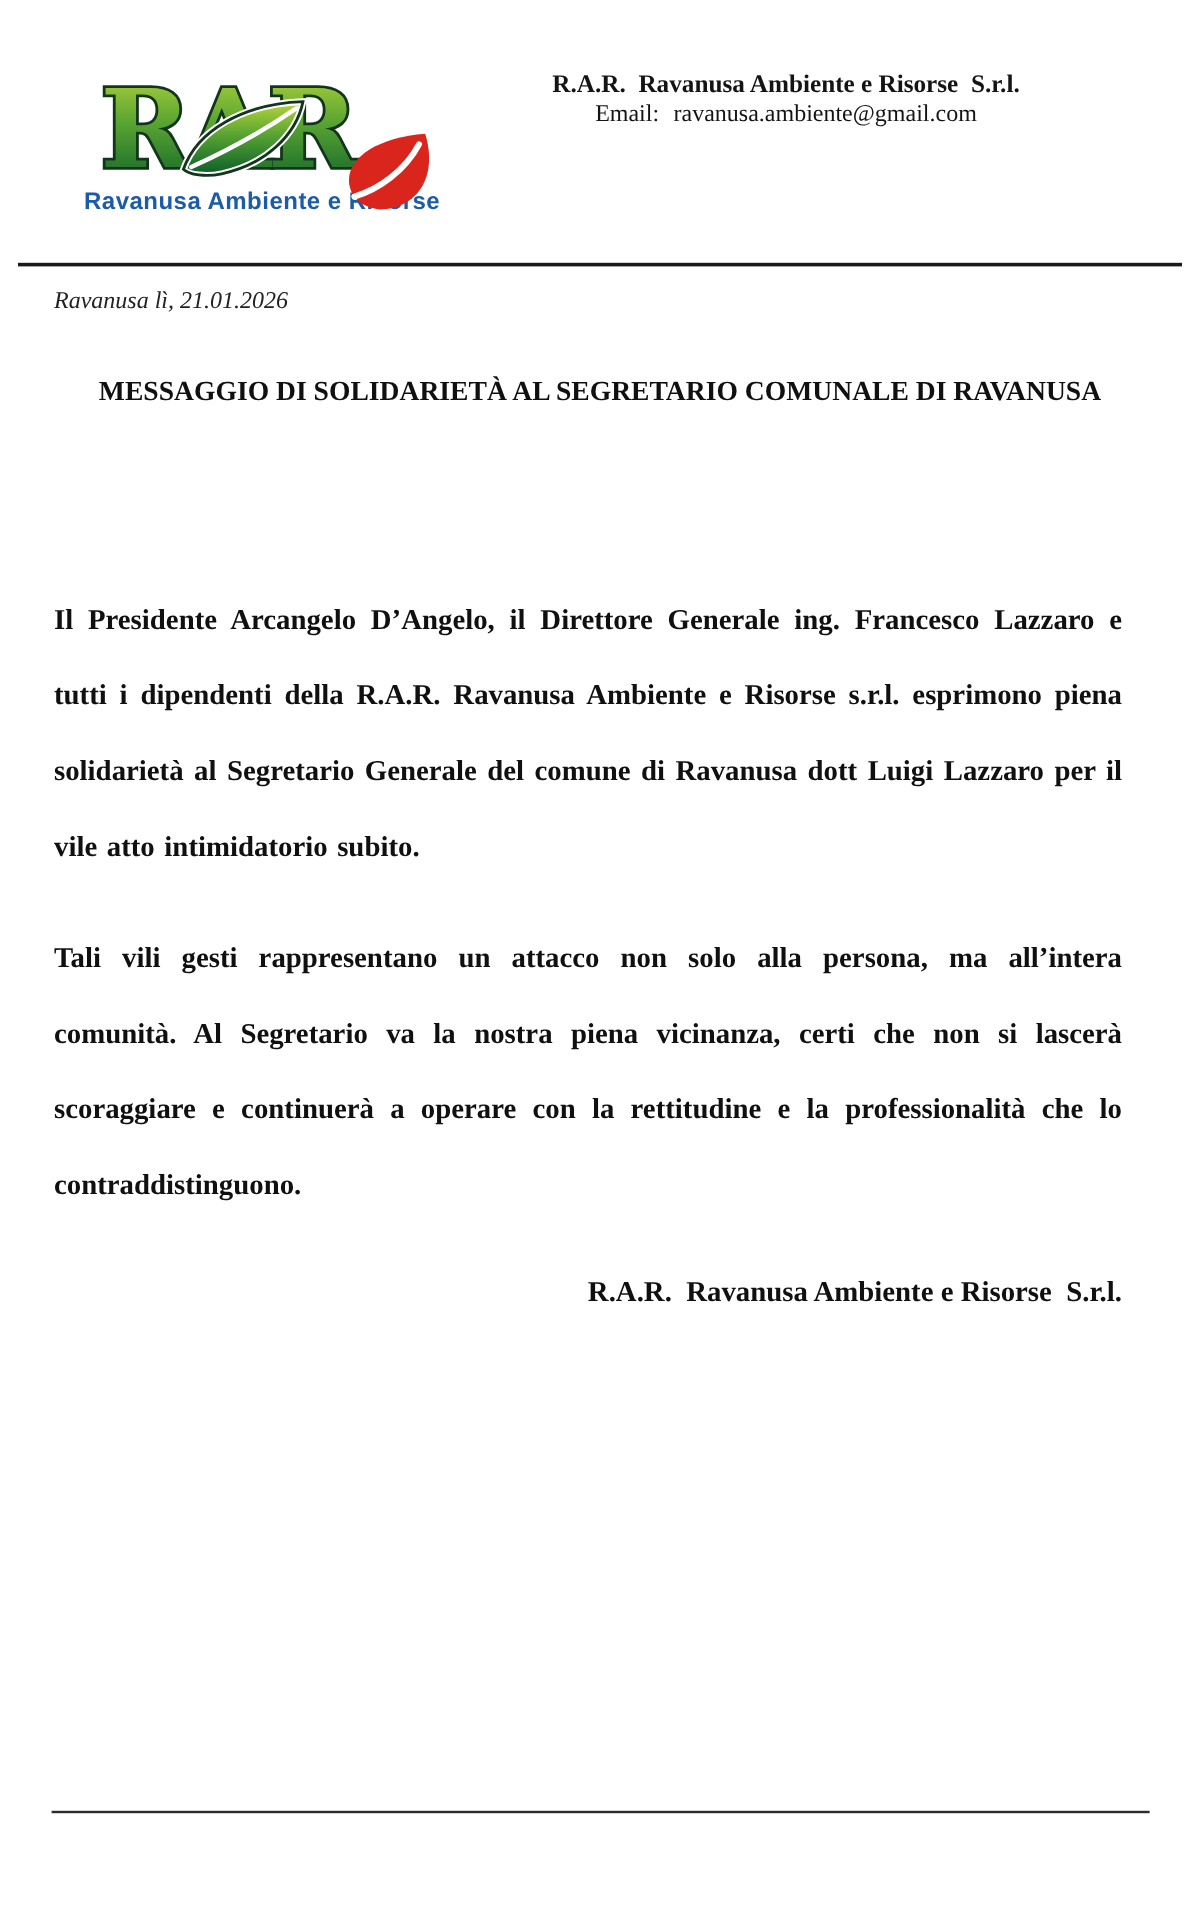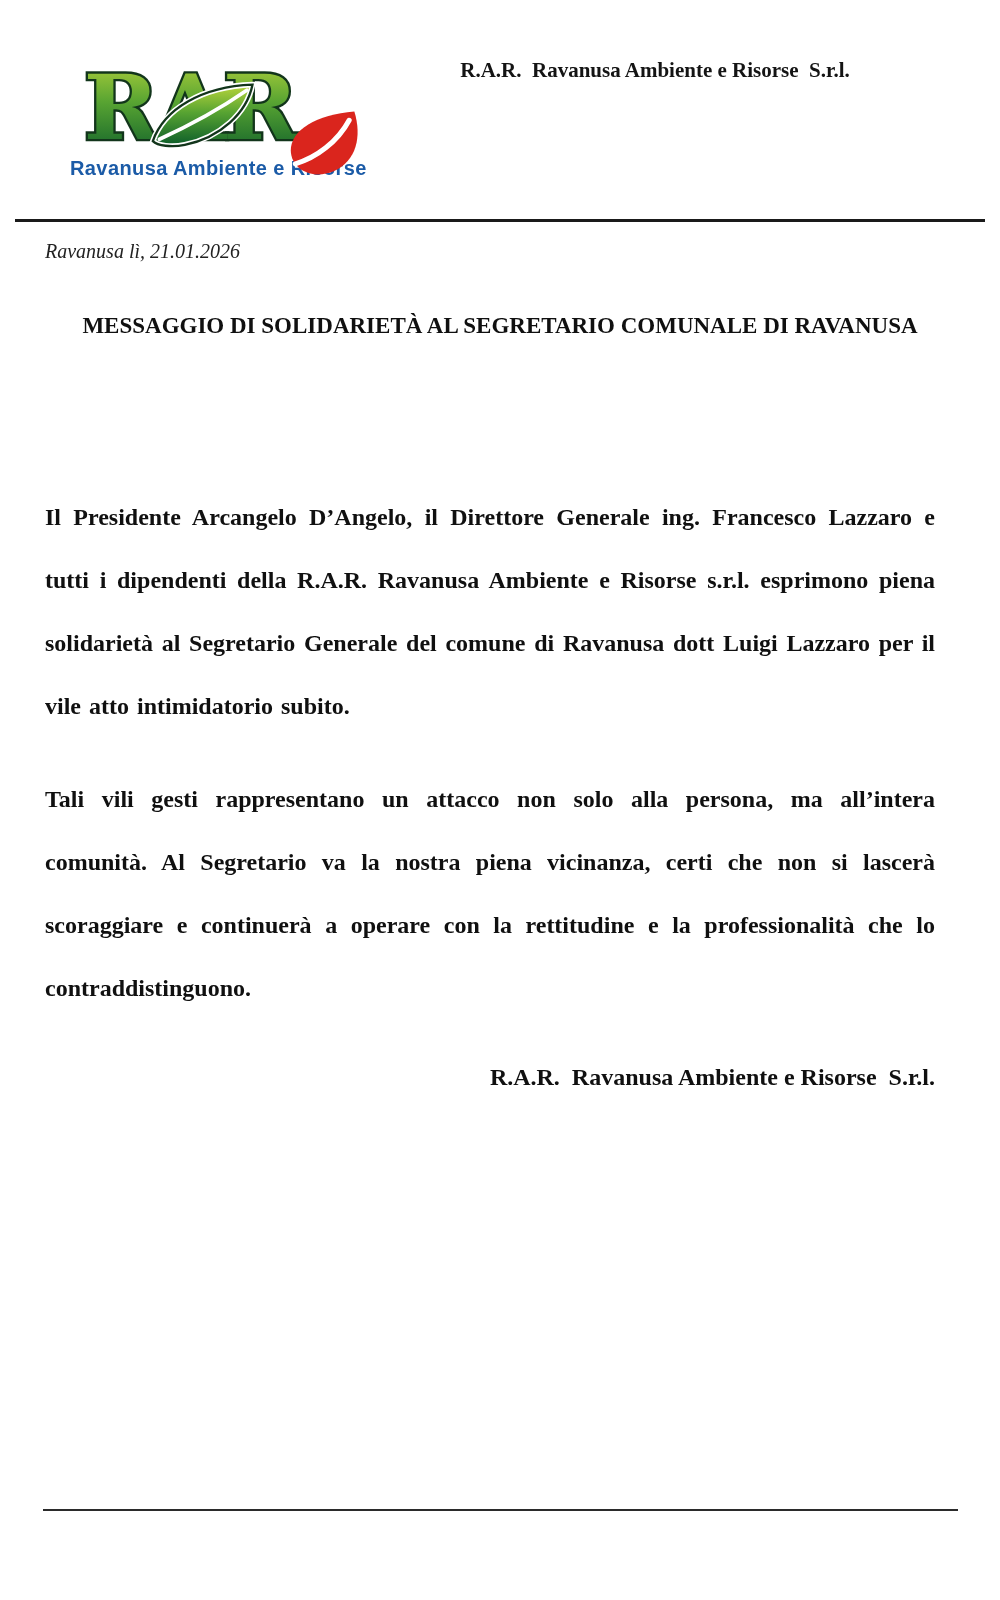--- a/index.html
+++ b/index.html
@@ -91,20 +91,23 @@
     </svg>
     <div class="logo-tagline">Ravanusa Ambiente e Risorse</div>
     <svg class="red-leaf" viewBox="0 0 90 90" width="76" height="82">
       <path d="M78,4 C90,32 87,62 61,77 C37,90 11,80 8,58 C5,34 34,12 78,4 Z" fill="#da251d"></path>
       <path d="M15,73 C39,63 62,42 73,15" fill="none" stroke="#ffffff" stroke-width="6" stroke-linecap="round"></path>
     </svg>
   </div>
 
   <div class="letterhead">
     <div class="lh-company">R.A.R.  Ravanusa Ambiente e Risorse  S.r.l.</div>
+    <div class="lh-line">
+      <span>Email:</span><span class="lh-email-gap">ravanusa.ambiente@gmail.com</span>
+    </div>
   </div>
 
   <div class="header-rule"></div>
 
   <div class="date-line">Ravanusa lì, 21.01.2026</div>
 
   <h1 class="doc-title">MESSAGGIO DI SOLIDARIETÀ AL SEGRETARIO COMUNALE DI RAVANUSA</h1>
 
   <p class="body-par par-2">Tali vili gesti rappresentano un attacco non solo alla persona, ma all’intera comunità. Al Segretario va la nostra piena vicinanza, certi che non si lascerà scoraggiare e continuerà a operare con la rettitudine e la professionalità che lo contraddistinguono.</p>
   <p class="body-par par-1">Il Presidente Arcangelo D’Angelo, il Direttore Generale ing. Francesco Lazzaro e tutti i dipendenti della R.A.R. Ravanusa Ambiente e Risorse s.r.l. esprimono piena solidarietà al Segretario Generale del comune di Ravanusa dott Luigi Lazzaro per il vile atto intimidatorio subito.</p>

